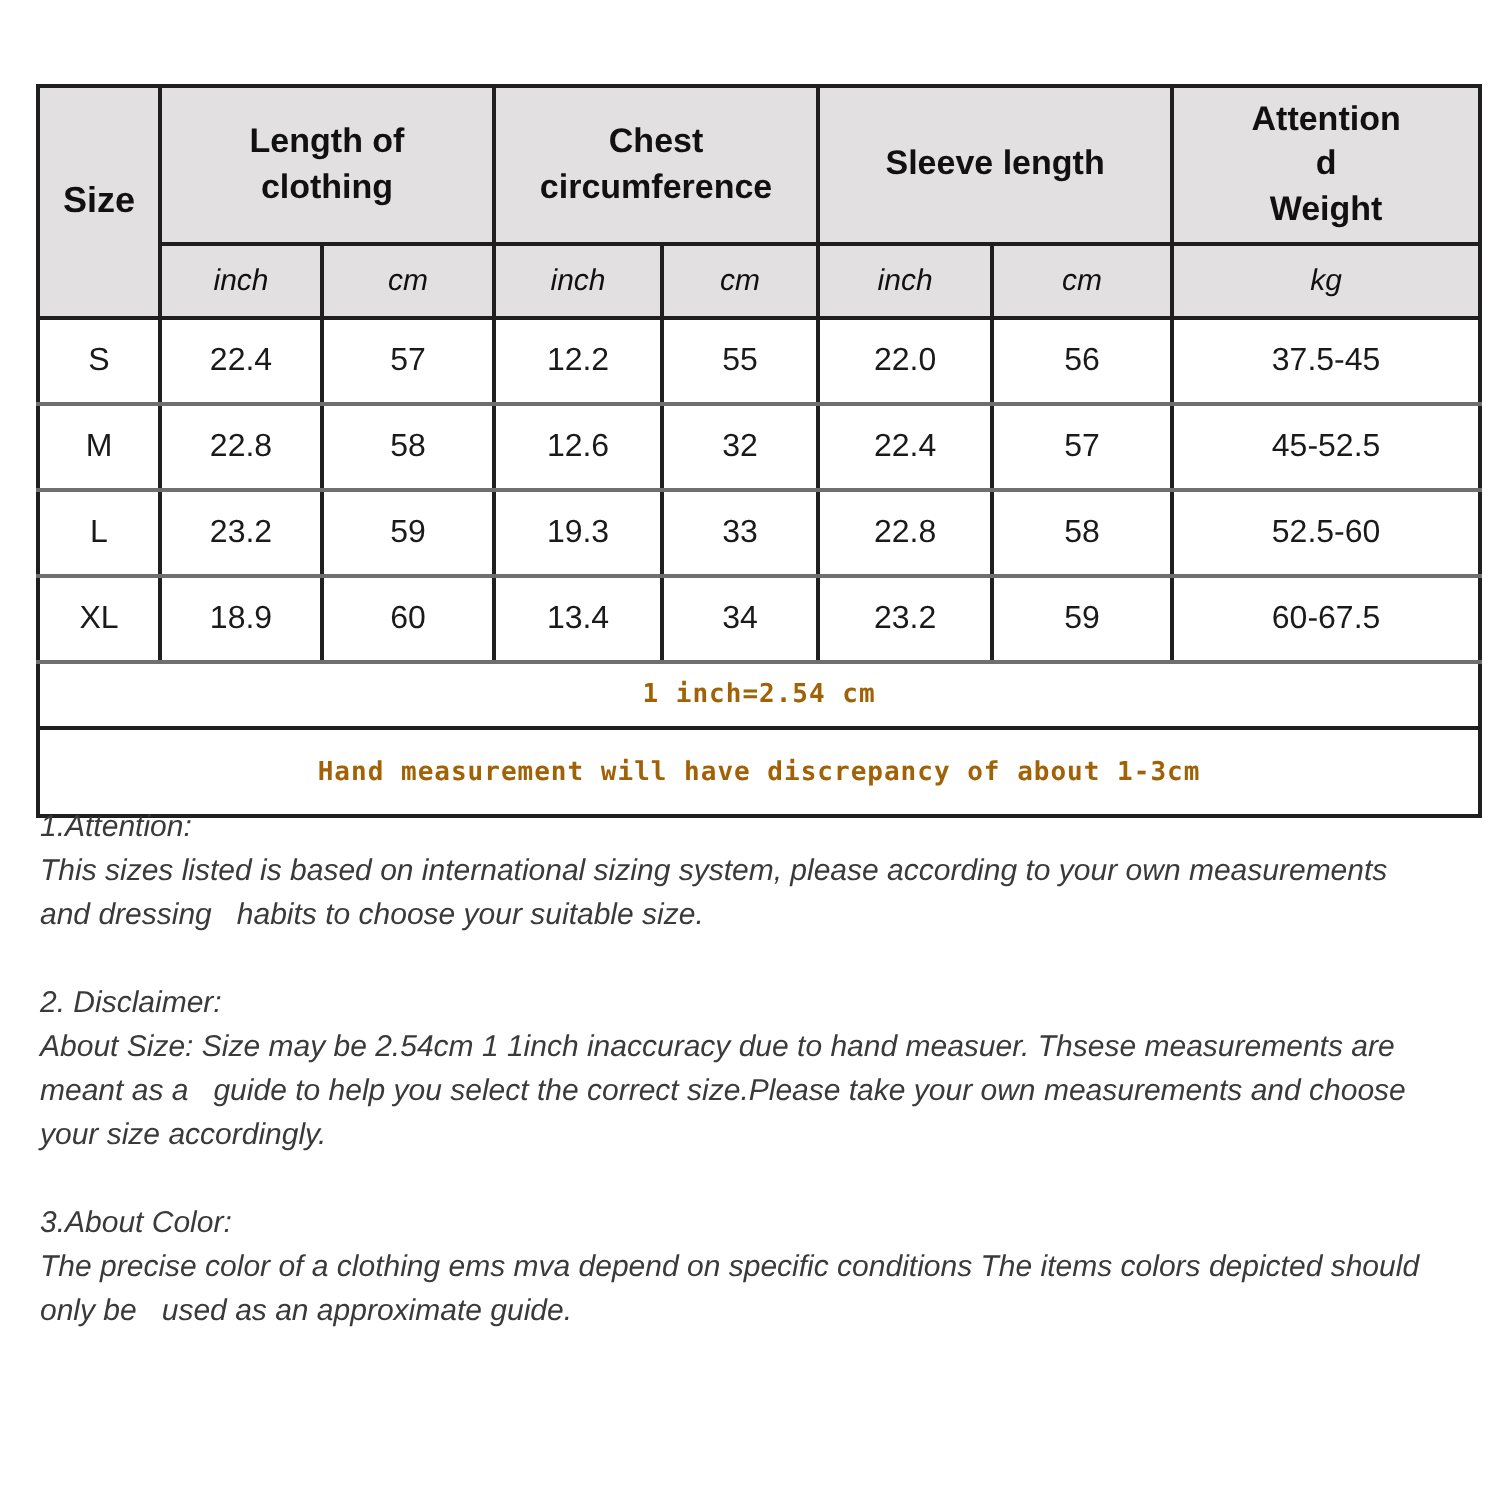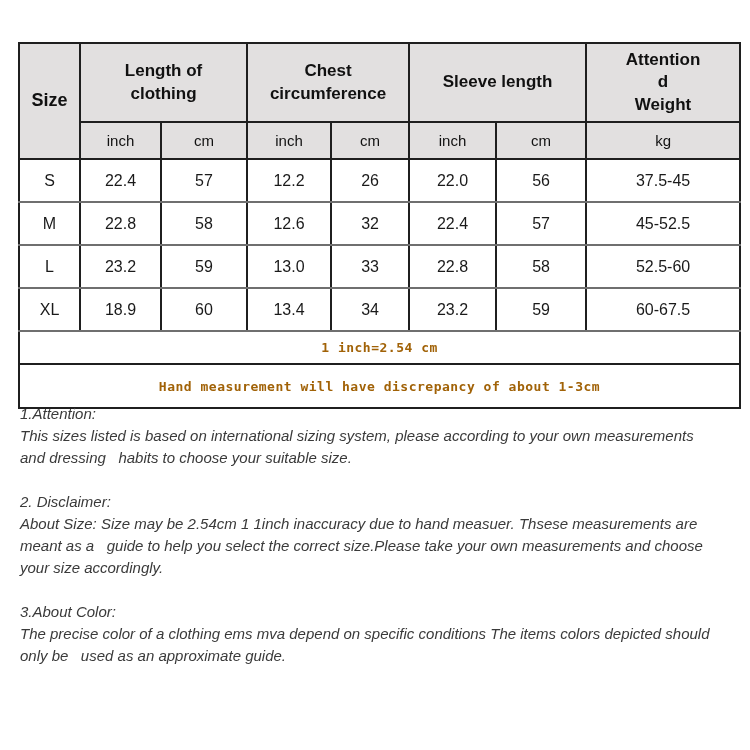--- a/index.html
+++ b/index.html
@@ -33,21 +33,21 @@
   }
   thead th {
     background: #e2e0e0;
     font-weight: bold;
     font-size: 17px;
     line-height: 1.3;
     white-space: pre-line;
     color: #111;
   }
   tr.group-row { height: 79px; }
-  tr.unit-row  { height: 37px; }
+  tr.unit-row  { height: 37px; font-style: italic; }
   tr.unit-row th {
     font-weight: normal;
     font-size: 15px;
   }
   th.size-head { font-size: 18px; }
   tbody tr.data-row { height: 43px; }
   tbody tr.data-row td {
     font-size: 16px;
     color: #1a1a1a;
     border-bottom-color: #6f6f6f;
@@ -117,40 +117,40 @@
         <th>cm</th>
         <th>kg</th>
       </tr>
     </thead>
     <tbody>
       <tr class="data-row">
         <td class="size-lg">S</td>
         <td>22.4</td>
         <td>57</td>
         <td>12.2</td>
-        <td>26</td>
+        <td>55</td>
         <td>22.0</td>
         <td>56</td>
         <td>37.5-45</td>
       </tr>
       <tr class="data-row">
         <td class="size-lg">M</td>
         <td>22.8</td>
         <td>58</td>
         <td>12.6</td>
         <td>32</td>
         <td>22.4</td>
         <td>57</td>
         <td>45-52.5</td>
       </tr>
       <tr class="data-row">
         <td class="size-sm">L</td>
         <td>23.2</td>
         <td>59</td>
-        <td>13.0</td>
+        <td>19.3</td>
         <td>33</td>
         <td>22.8</td>
         <td>58</td>
         <td>52.5-60</td>
       </tr>
       <tr class="data-row">
         <td class="size-sm">XL</td>
         <td>18.9</td>
         <td>60</td>
         <td>13.4</td>

